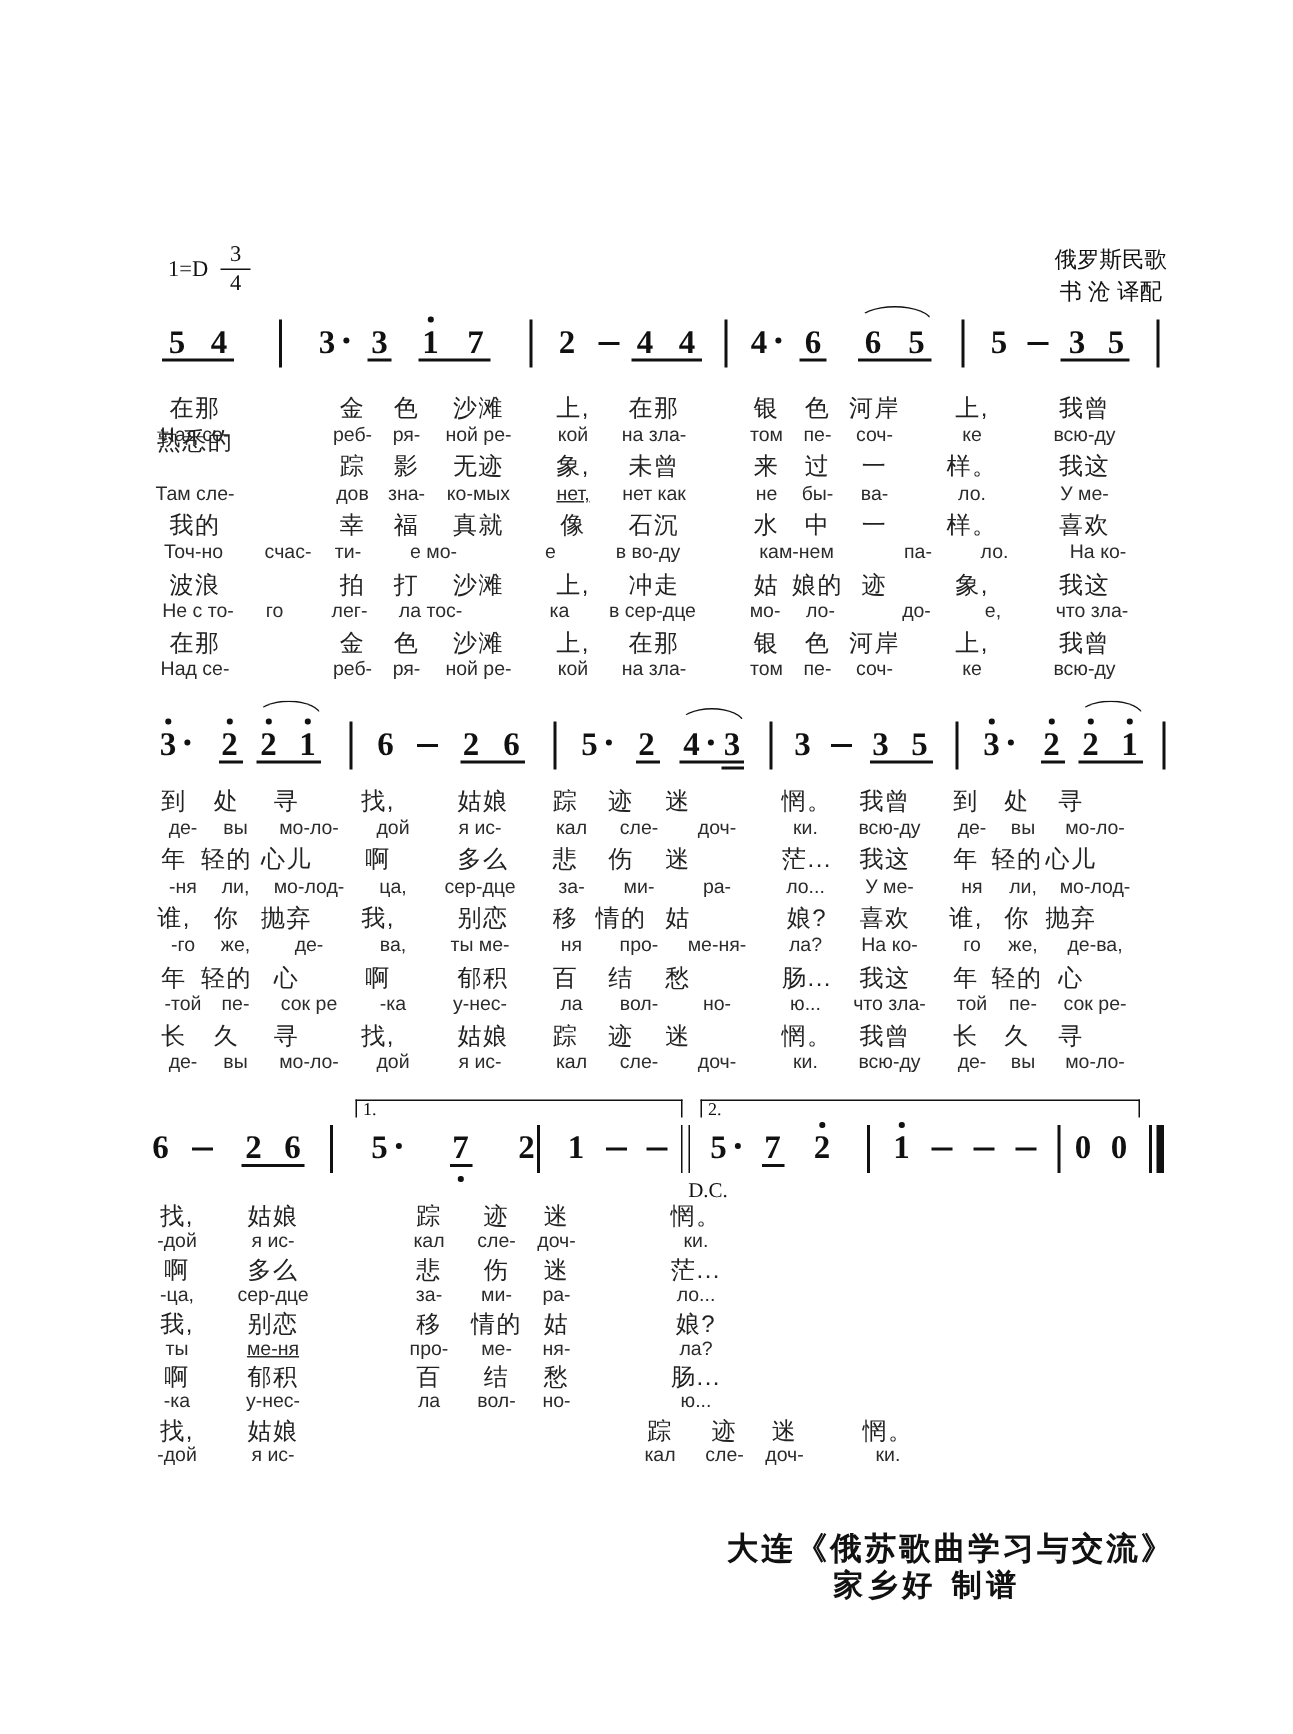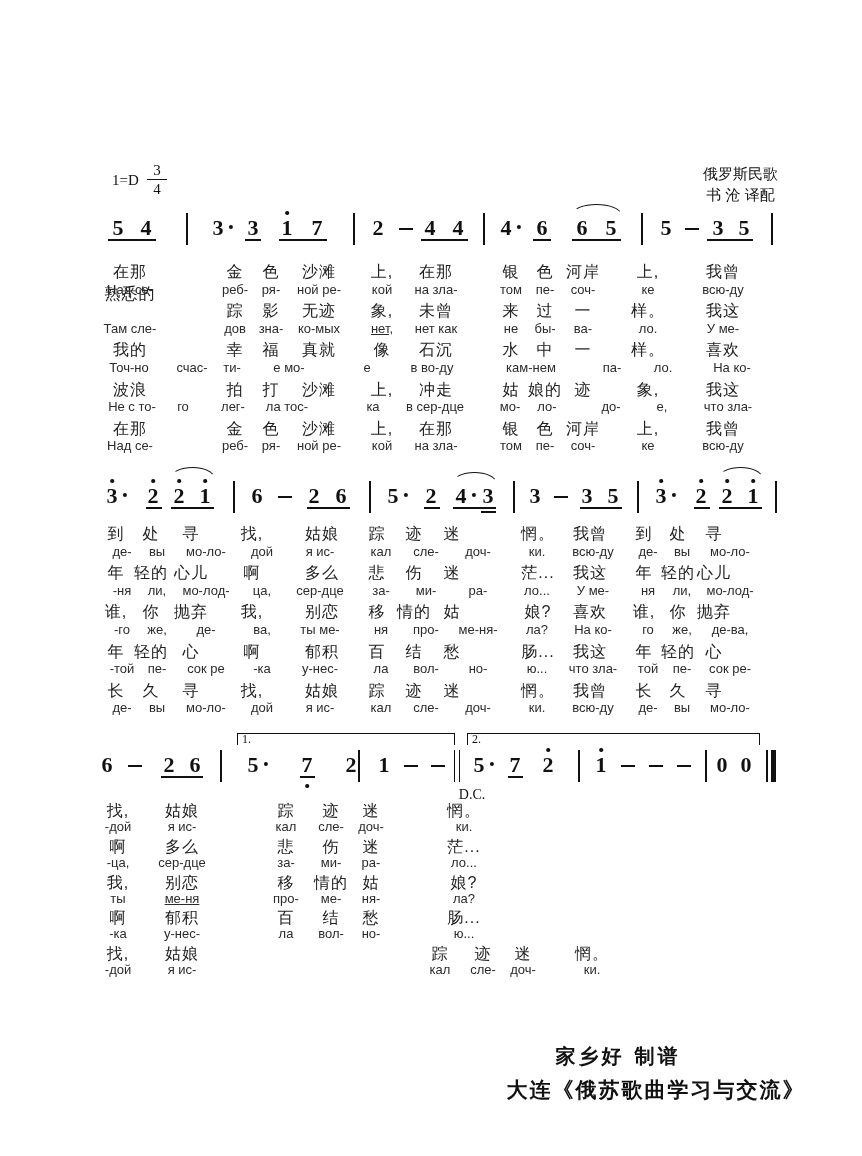--- a/index.html
+++ b/index.html
@@ -63,21 +63,21 @@
   <div class="meter">
     <span class="m-num">3</span>
     <span class="m-den">4</span>
   </div>
 
   <div class="credits">
     <div>俄罗斯民歌</div>
     <div>书 沧 译配</div>
   </div>
 
-  <div class="foot foot1" style="left:634px;top:1076px;margin-left:22px;">大连《俄苏歌曲学习与交流》</div>
+  <div class="foot foot1" style="left:634px;top:1018px;">大连《俄苏歌曲学习与交流》</div>
   <div class="foot foot2" style="left:618px;top:1043px;">家乡好  制谱</div>
 <div class="score-line" style="top: 216px;">
       <span class="beam" style="left: 108px; width: 48px;"></span>
       <span class="beam" style="left: 245px; width: 16px;"></span>
       <span class="beam" style="left: 279px; width: 48px;"></span>
       <span class="beam" style="left: 421px; width: 47px;"></span>
       <span class="beam" style="left: 533px; width: 18px;"></span>
       <span class="beam" style="left: 572px; width: 49px;"></span>
       <span class="beam" style="left: 707px; width: 46px;"></span>
       <span class="slur" style="left: 572px; width: 49px; top: -12px;"></span>

